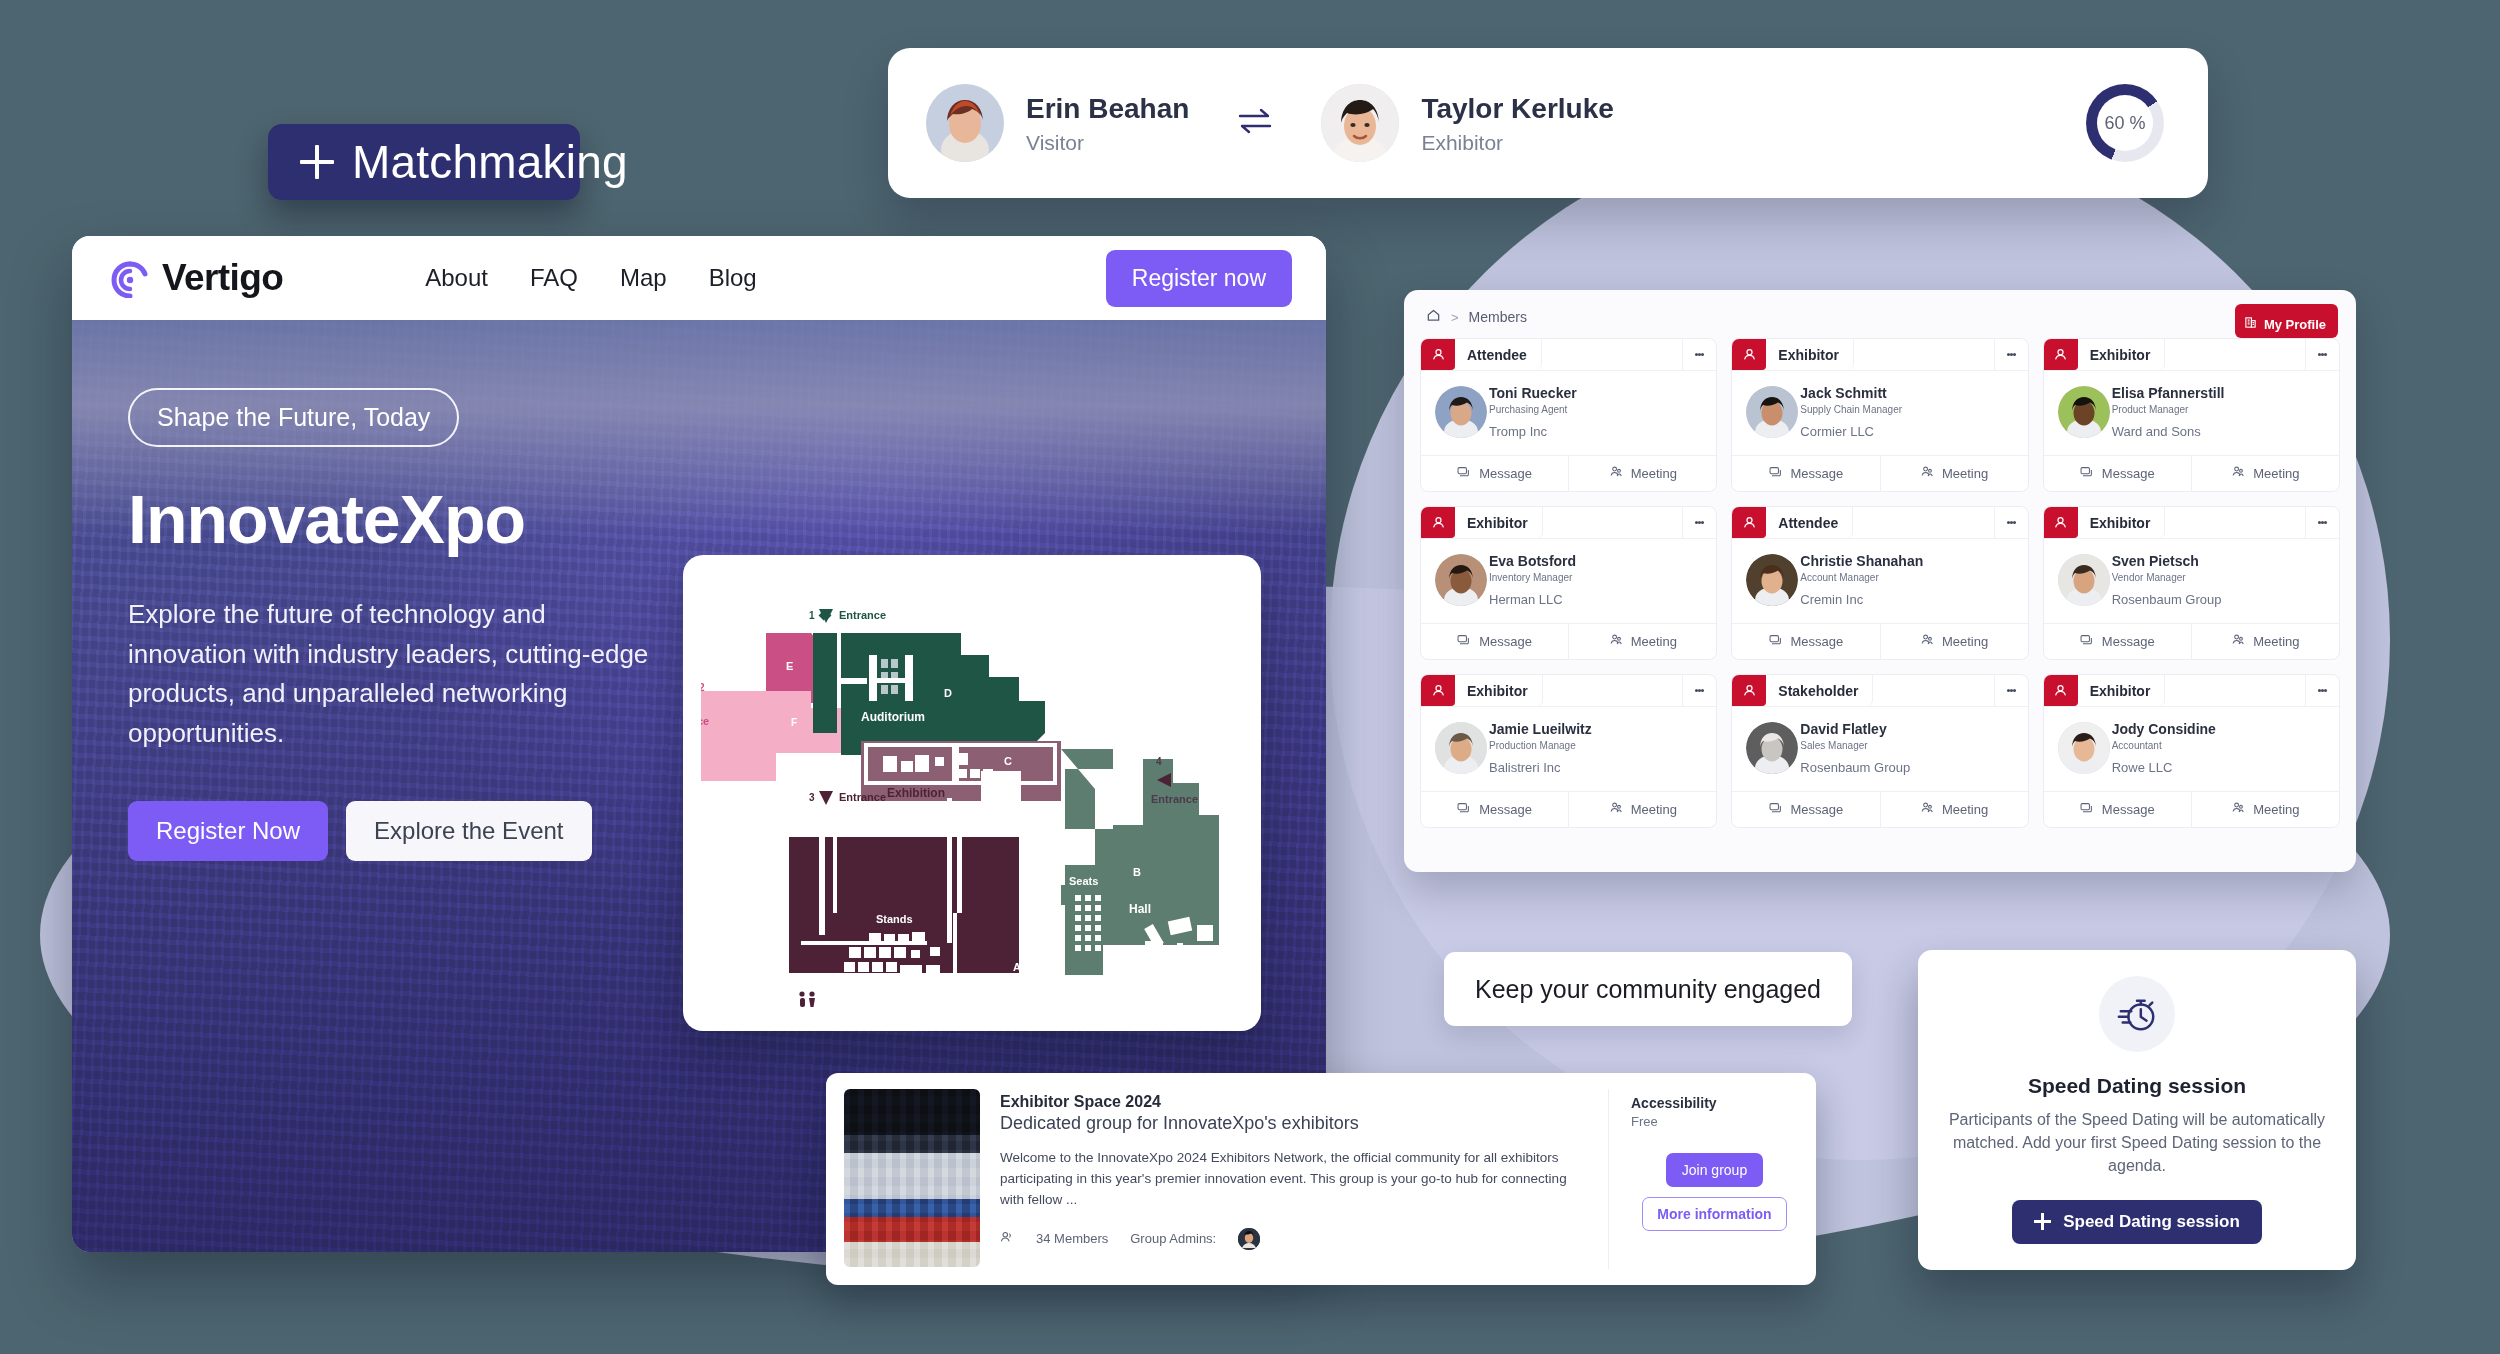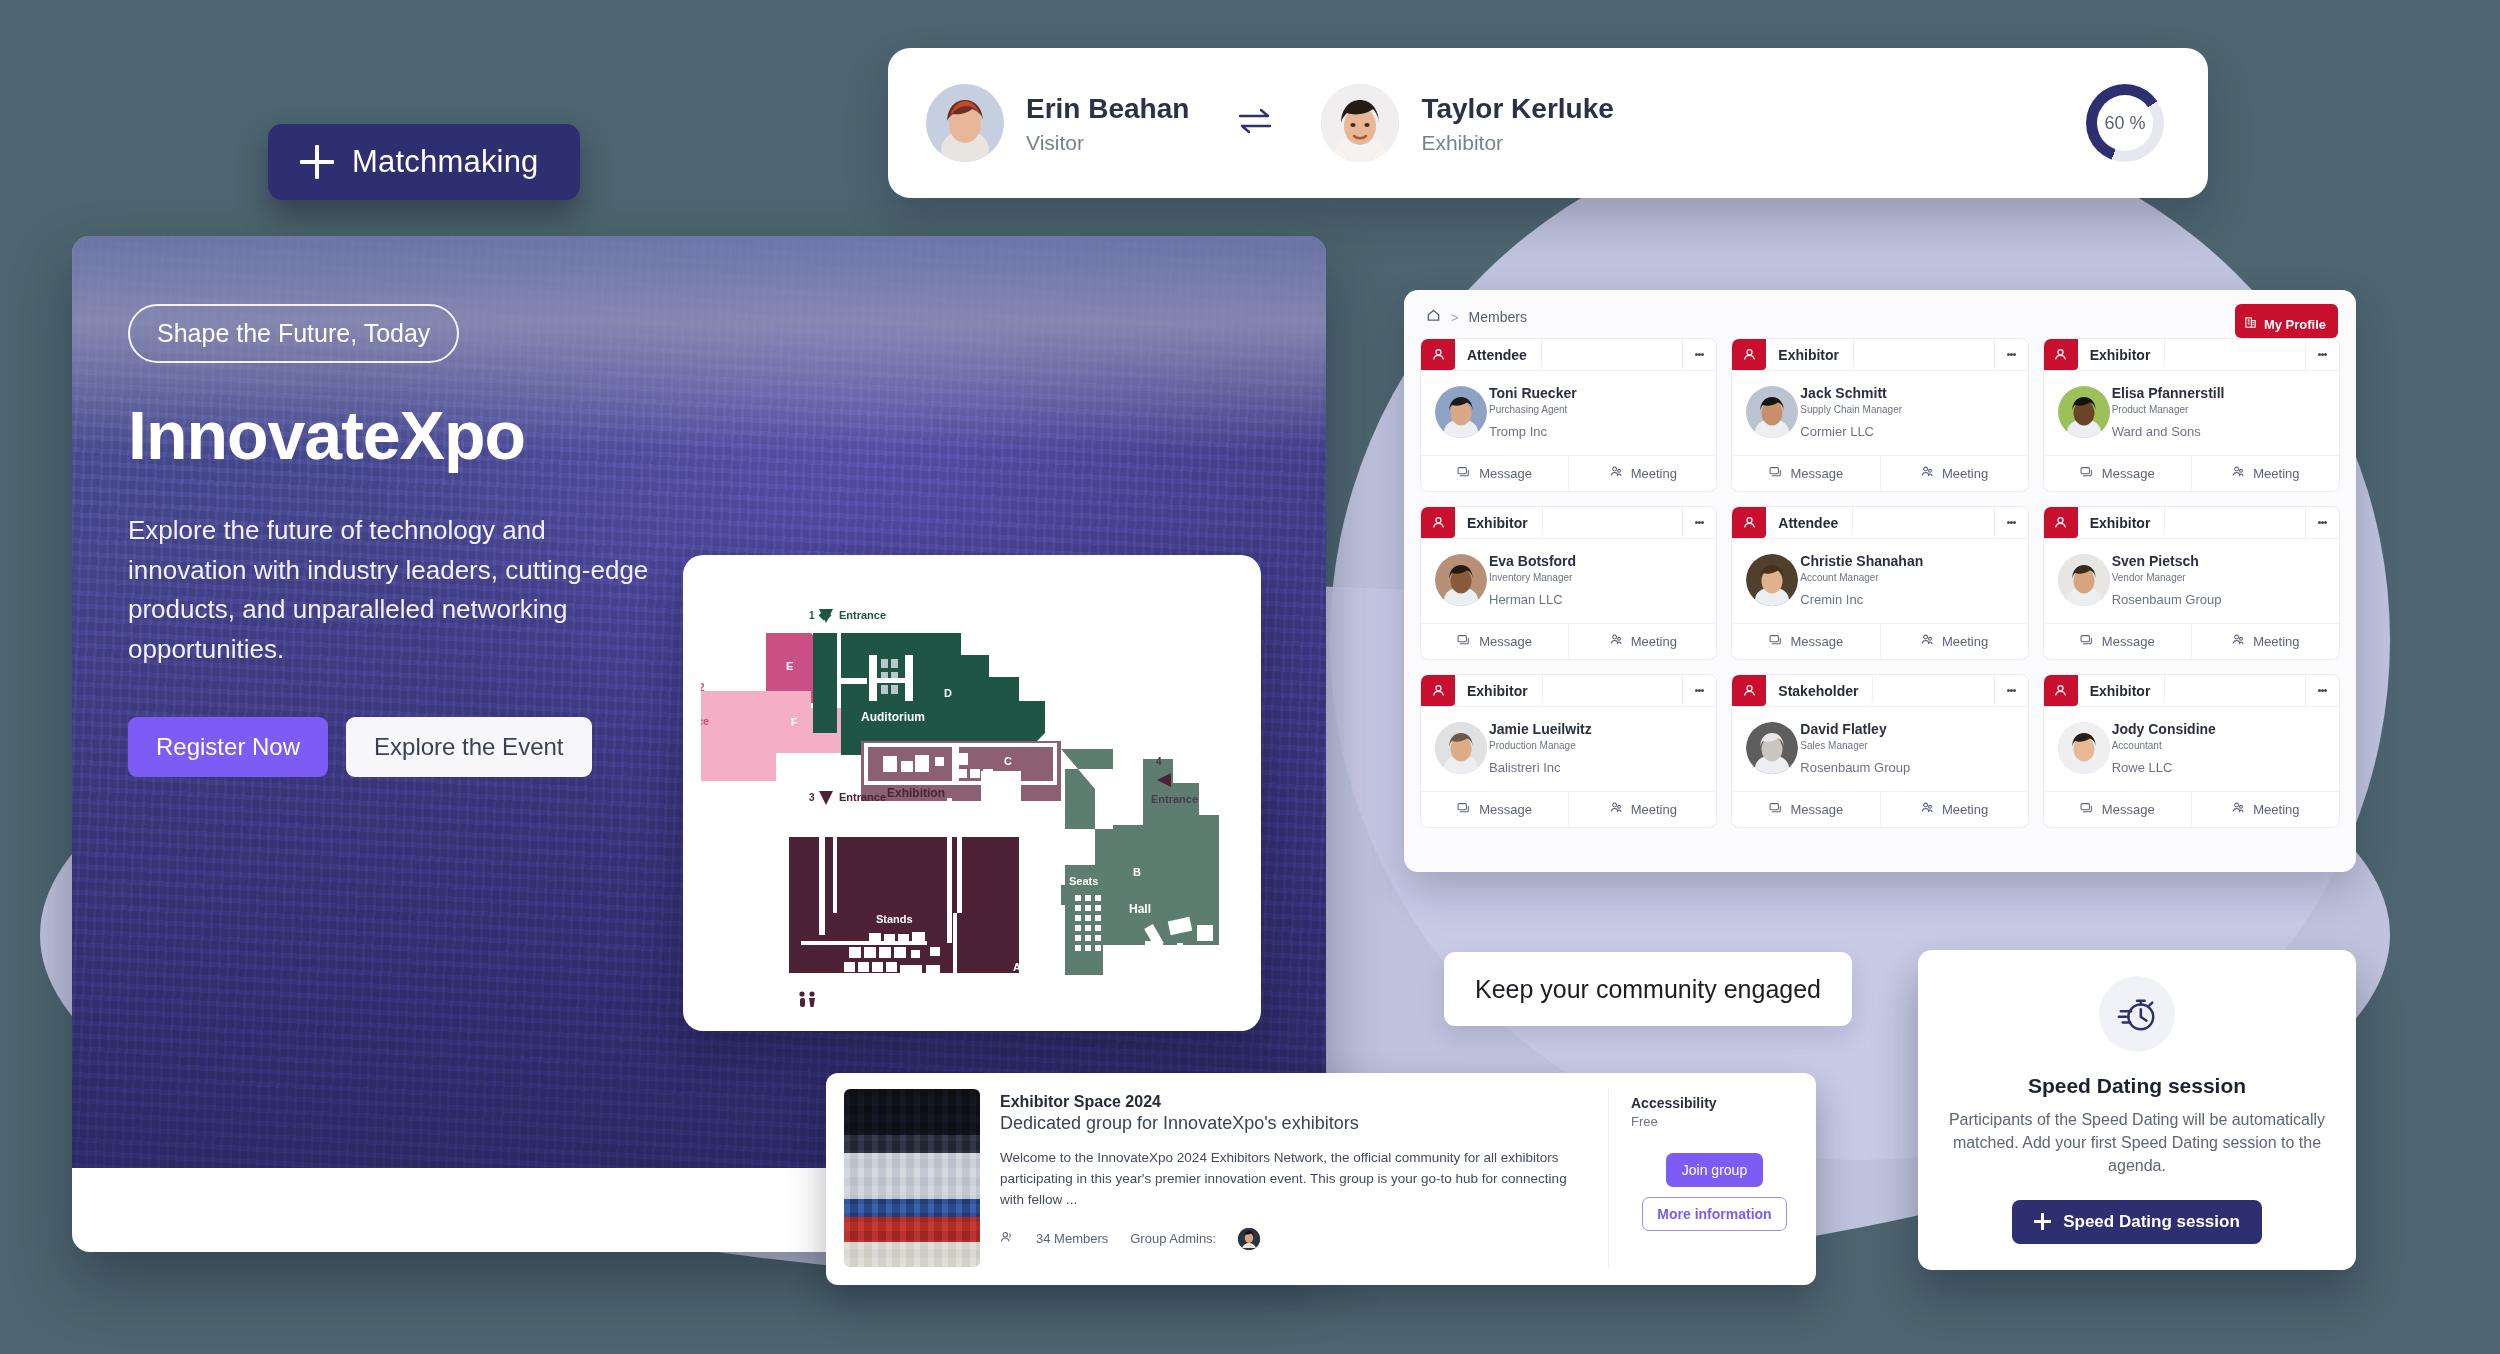--- a/index.html
+++ b/index.html
@@ -42,21 +42,21 @@
     color: #fff;
   }
   .match-chip .plus {
     width: 34px; height: 34px; position: relative; flex: none;
   }
   .match-chip .plus:before, .match-chip .plus:after {
     content: ""; position: absolute; background: #fff; border-radius: 1px;
   }
   .match-chip .plus:before { left: 0; top: 15px; width: 34px; height: 4px; }
   .match-chip .plus:after { top: 0; left: 15px; height: 34px; width: 4px; }
-  .match-chip .txt { font-size: 31px; letter-spacing: .2px; }
+  .match-chip .txt { font-size: 46px; letter-spacing: .2px; }
 
   
   .mm-card {
     position: absolute;
     left: 888px; top: 48px;
     width: 1320px; height: 150px;
     background: #fff;
     border-radius: 22px;
     box-shadow: 0 22px 44px rgba(12,18,36,.22);
     display: flex; align-items: center;
@@ -354,20 +354,40 @@
 
     <div class="mm-spacer"></div>
 
     <div class="ring-wrap">
       <div class="ring"></div>
       <div class="ring-label">60 %</div>
     </div>
   </div>
 
   <div class="site">
+    <div class="site-nav">
+      <div class="logo">
+        <span>
+          <svg width="44" height="44" viewBox="0 0 44 44" fill="none">
+            <path d="M22 42c-9 0-16-7-16-16S13 10 22 10" stroke="#7c5cf5" stroke-width="5" stroke-linecap="round"></path>
+            <path d="M22 35c-5 0-9-4-9-9s4-9 9-9" stroke="#7c5cf5" stroke-width="4.5" stroke-linecap="round"></path>
+            <circle cx="22" cy="26" r="3.2" fill="#7c5cf5"></circle>
+            <path d="M22 10c7 0 13 4 15 10" stroke="#7c5cf5" stroke-width="5" stroke-linecap="round"></path>
+          </svg>
+        </span>
+        <span class="logo-name">Vertigo</span>
+      </div>
+      <nav class="site-links">
+        <a href="#">About</a>
+        <a href="#">FAQ</a>
+        <a href="#">Map</a>
+        <a href="#">Blog</a>
+      </nav>
+      <button class="reg-btn">Register now</button>
+    </div>
 
     <div class="hero">
       <div class="hero-photo"></div>
       <div class="hero-inner">
         <div class="pill">Shape the Future, Today</div>
         <div class="hero-h1">
           <div>InnovateXpo</div>
         </div>
         <div class="hero-p">Explore the future of technology and innovation with industry leaders, cutting-edge products, and unparalleled networking opportunities.</div>
         <div class="hero-btns">

